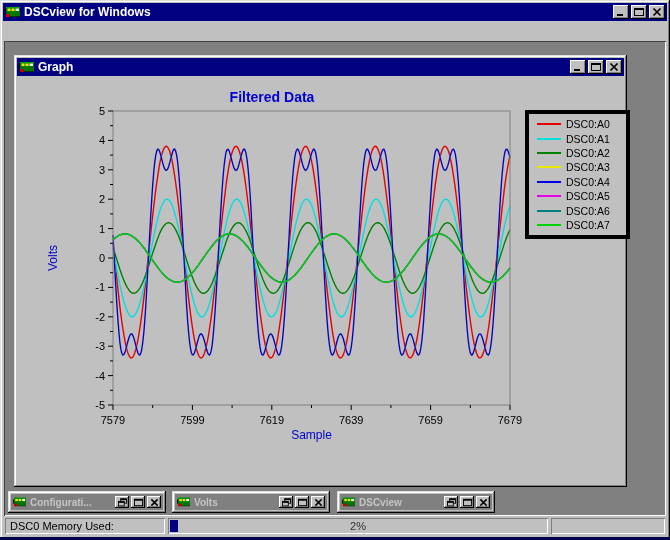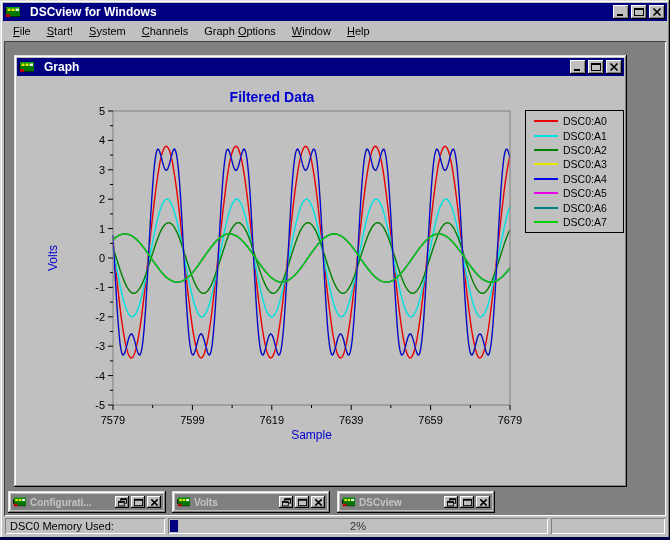--- a/index.html
+++ b/index.html
@@ -1,21 +1,21 @@
 <!DOCTYPE html>
 <html><head>
 <meta charset="utf-8">
 <style>
   html,body{margin:0;padding:0;background:#808080;}
   .app{position:relative;width:670px;height:540px;background:#c0c0c0;
        font-family:"Liberation Sans",sans-serif;overflow:hidden;
        box-shadow:inset -1px -1px 0 #000, inset 1px 1px 0 #dfdfdf,
                   inset -2px -2px 0 #808080, inset 2px 2px 0 #fff;}
   .titlebar{position:absolute;left:3px;right:3px;top:3px;height:18px;background:#000080;
-            display:flex;align-items:center;padding:0 2px;gap:9px;}
+            display:flex;align-items:center;padding:0 2px;gap:3px;}
   .title-text{color:#fff;font-weight:bold;font-size:12px;flex:1;white-space:nowrap;}
   .tbb{display:flex;gap:2px;margin-left:auto;}
   .b95{width:16px;height:14px;background:#c0c0c0;flex:none;
        box-shadow:inset -1px -1px 0 #000, inset 1px 1px 0 #fff, inset -2px -2px 0 #808080;
        display:inline-flex;align-items:center;justify-content:center;}
   .b95 svg{width:12px;height:10px;display:block;}
   .appicon{width:16px;height:14px;display:block;}
   .icon-slot{display:flex;align-items:center;flex:none;}
   .menubar{position:absolute;left:3px;right:3px;top:21px;height:20px;background:#c0c0c0;
            display:flex;align-items:center;font-size:11px;padding-left:2px;}
@@ -24,21 +24,21 @@
        box-shadow:inset 1px 1px 0 #404040, inset -1px -1px 0 #fff;}
   .child{position:absolute;left:10px;top:14px;width:613px;height:432px;background:#c0c0c0;
          box-shadow:inset -1px -1px 0 #000, inset 1px 1px 0 #dfdfdf,
                     inset -2px -2px 0 #808080, inset 2px 2px 0 #fff;}
   .child-client{position:absolute;left:3px;top:21px;right:3px;bottom:3px;background:#c0c0c0;}
   #chart{position:absolute;left:0;top:0;}
   .tick{font-family:"Liberation Sans",sans-serif;font-size:11px;fill:#000;}
   .ctitle{font-family:"Liberation Sans",sans-serif;font-size:14px;font-weight:bold;fill:#0000d0;}
   .axlabel{font-family:"Liberation Sans",sans-serif;font-size:12px;fill:#0000d0;}
   .legend{position:absolute;left:508px;top:34px;width:97px;background:#c0c0c0;
-          border:1px solid #000000;padding:3px 0;}
+          border:4px solid #000000;padding:3px 0;}
   .lrow{display:flex;align-items:center;height:14.4px;padding:0 4px;}
   .lline{width:24px;height:2px;margin:0 5px 0 4px;flex:none;}
   .llabel{font-size:10.5px;color:#000;white-space:nowrap;}
   .minwin{position:absolute;top:450px;width:158px;height:22px;background:#c0c0c0;
           box-shadow:inset -1px -1px 0 #000, inset 1px 1px 0 #dfdfdf,
                      inset -2px -2px 0 #808080, inset 2px 2px 0 #fff;}
   .mtb{position:absolute;left:3px;right:3px;top:3px;bottom:3px;background:#808080;
        display:flex;align-items:center;padding:0 2px;gap:3px;}
   .mtitle{color:#c4c4c4;font-weight:bold;font-size:10px;flex:1;overflow:hidden;white-space:nowrap;}
   .mtb .b95{width:14px;height:12px;}
@@ -87,29 +87,20 @@
           </svg>
         </span>
         <span class="b95">
           <svg viewBox="0 0 12 10">
             <path d="M2.5 1.5 L9.5 8.5 M9.5 1.5 L2.5 8.5" stroke="#000" stroke-width="1.7" fill="none"></path>
           </svg>
         </span>
       </span>
   </div>
 
-  <div class="menubar" id="menubar">
-      <span class="mi"><u>F</u>ile</span>
-      <span class="mi"><u>S</u>tart!</span>
-      <span class="mi"><u>S</u>ystem</span>
-      <span class="mi"><u>C</u>hannels</span>
-      <span class="mi">Graph <u>O</u>ptions</span>
-      <span class="mi"><u>W</u>indow</span>
-      <span class="mi"><u>H</u>elp</span>
-    </div>
 
   <div class="mdi">
 
     <div class="child">
       <div class="titlebar">
         <span class="icon-slot" id="graph-icon-slot">
             <svg class="appicon" viewBox="0 0 16 14">
               <rect x="1" y="2" width="14" height="9" fill="#007800"></rect>
               <rect x="1" y="2" width="14" height="1" fill="#00a800"></rect>
               <rect x="2.5" y="3.5" width="3" height="2.5" fill="#e8e800"></rect>

